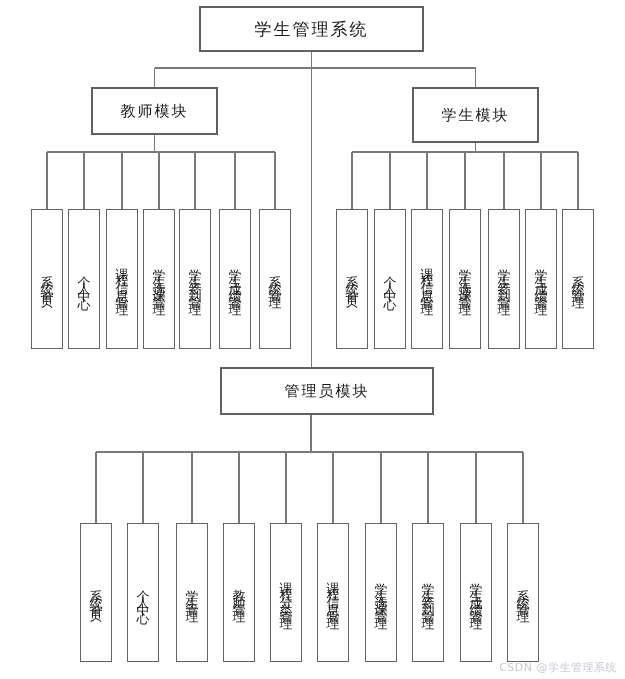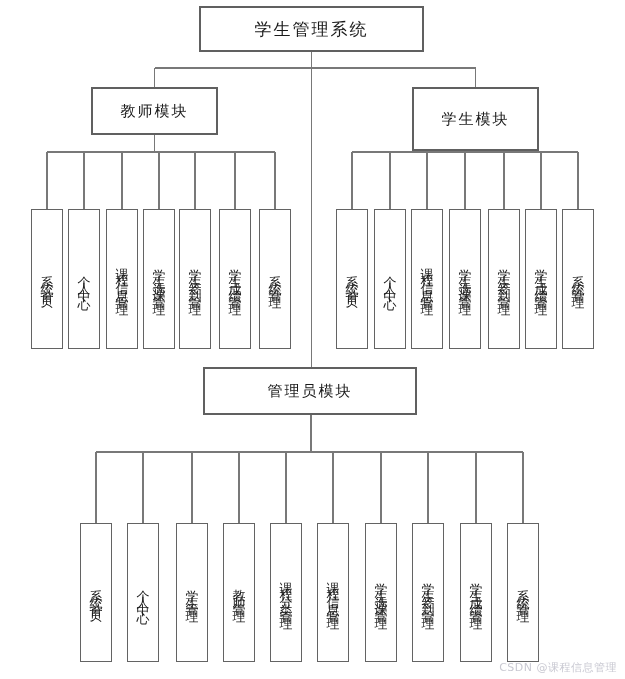--- a/index.html
+++ b/index.html
@@ -8,22 +8,22 @@
     font-family:"DejaVu Sans",sans-serif;color:#1a1a1a;overflow:hidden;
   }
   .connectors{position:absolute;left:0;top:0;width:625px;height:679px;}
   .box{
     position:absolute;box-sizing:border-box;border:2px solid #606060;background:#ffffff;
     display:flex;align-items:center;justify-content:center;
     font-size:15px;letter-spacing:2px;white-space:nowrap;z-index:2;
   }
   #root-box{left:199px;top:6px;width:225px;height:46px;font-size:17px;}
   #teacher-box{left:91px;top:87px;width:127px;height:48px;}
-  #student-box{left:412px;top:87px;width:127px;height:64px;}
-  #admin-box{left:203px;top:367px;width:214px;height:48px;}
+  #student-box{left:412px;top:87px;width:127px;height:56px;}
+  #admin-box{left:220px;top:367px;width:214px;height:48px;}
   .leaf{
     position:absolute;box-sizing:border-box;width:32px;border:1.5px solid #636363;background:#ffffff;
     display:flex;align-items:center;justify-content:center;
     writing-mode:vertical-rl;text-orientation:upright;
     font-size:13px;letter-spacing:7px;line-height:1;z-index:2;
   }
   .row-top{top:209px;height:140px;}
   .row-bottom{top:523px;height:139px;}
   .watermark{
     position:absolute;right:8px;bottom:4px;font-size:11px;color:#c9c9d2;
@@ -103,14 +103,14 @@
   <div class="leaf row-bottom" style="left:127px">个人中心</div>
   <div class="leaf row-bottom" style="left:176px">学生管理</div>
   <div class="leaf row-bottom" style="left:223px">教师管理</div>
   <div class="leaf row-bottom" style="left:270px">课程分类管理</div>
   <div class="leaf row-bottom" style="left:317px">课程信息管理</div>
   <div class="leaf row-bottom" style="left:365px">学生选课管理</div>
   <div class="leaf row-bottom" style="left:412px">学生签到管理</div>
   <div class="leaf row-bottom" style="left:460px">学生成绩管理</div>
   <div class="leaf row-bottom" style="left:507px">系统管理</div>
 
-  <div class="watermark">CSDN @课程信息管理</div>
+  <div class="watermark">CSDN @学生管理系统</div>
 </div>
 
 </body></html>

